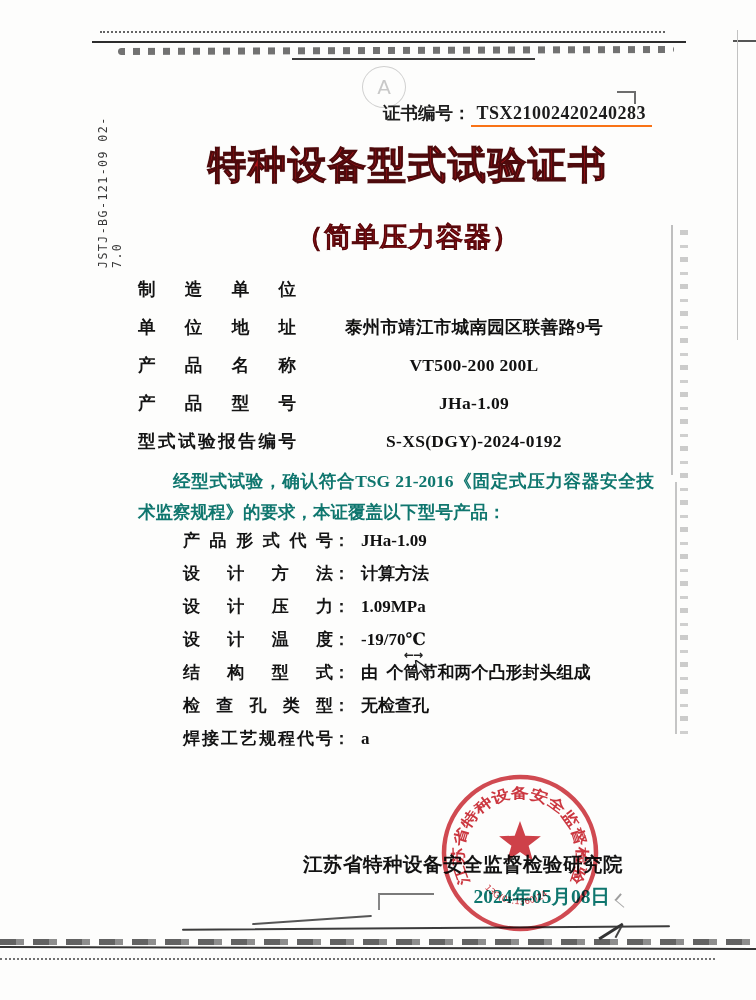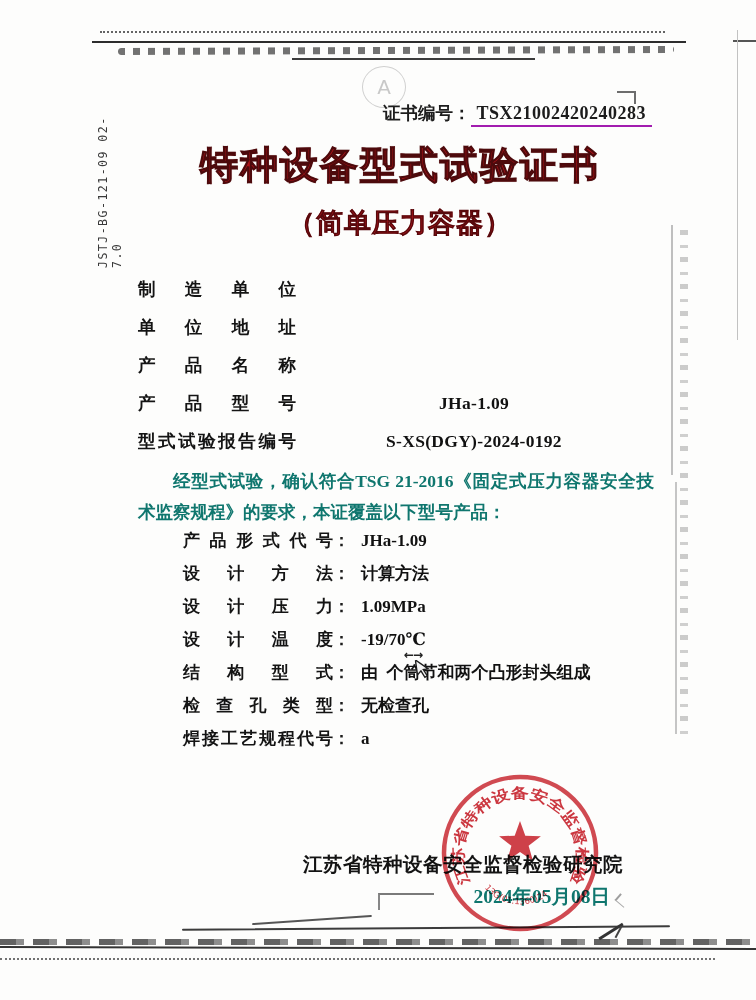--- a/index.html
+++ b/index.html
@@ -34,30 +34,30 @@
   
   .watermark{
     top:66px;left:362px;width:42px;height:40px;border:1.5px solid #9a9a9a;
     border-radius:50%;opacity:.45;display:flex;align-items:center;justify-content:center;
     font-family:"DejaVu Sans",sans-serif;font-size:20px;color:#8a8a8a;
   }
   
   .cert-no{top:101px;left:383px;font-size:17.5px;font-weight:700;white-space:nowrap;}
   .cert-no .num{
     display:inline-block;min-width:168px;text-align:center;padding:0 6px 1px 6px;
-    border-bottom:2px solid #a21caf;font-size:18px;letter-spacing:.5px;font-weight:700;
-  }
-  
-  .title-wrap{top:140px;left:80px;width:640px;text-align:center;}
+    border-bottom:2px solid #f97316;font-size:18px;letter-spacing:.5px;font-weight:700;
+  }
+  
+  .title-wrap{top:140px;left:88px;width:640px;text-align:center;}
   .title{
     font-size:38px;font-weight:700;letter-spacing:2px;color:#b01218;
     -webkit-text-stroke:1px #4d0a0c;text-shadow:0 0 1px rgba(45,5,6,.8);
   }
   .subtitle{
-    margin-top:14px;font-size:27px;font-weight:700;letter-spacing:1px;color:#b3151b;
+    margin-top:28px;font-size:27px;font-weight:700;letter-spacing:1px;color:#b3151b;
     -webkit-text-stroke:.5px #57090c;
   }
   
   .fields{top:270px;left:138px;width:514px;}
   .frow{display:flex;align-items:center;height:38px;font-size:17.5px;font-weight:700;}
   .flabel{width:158px;color:#141414;}
   .fvalue{flex:1;text-align:center;color:#111;letter-spacing:.3px;}
   
   .statement{
     top:466px;left:138px;width:516px;font-size:17.5px;font-weight:600;
@@ -139,28 +139,30 @@
           <span>位</span>
         </div>
     </div>
     <div class="frow">
       <div class="flabel justify">
           <span>单</span>
           <span>位</span>
           <span>地</span>
           <span>址</span>
         </div>
+      <div class="fvalue">泰州市靖江市城南园区联善路9号</div>
     </div>
     <div class="frow">
       <div class="flabel justify">
           <span>产</span>
           <span>品</span>
           <span>名</span>
           <span>称</span>
         </div>
+      <div class="fvalue">VT500-200 200L</div>
     </div>
     <div class="frow">
       <div class="flabel justify">
           <span>产</span>
           <span>品</span>
           <span>型</span>
           <span>号</span>
         </div>
       <div class="fvalue">JHa-1.09</div>
     </div>

